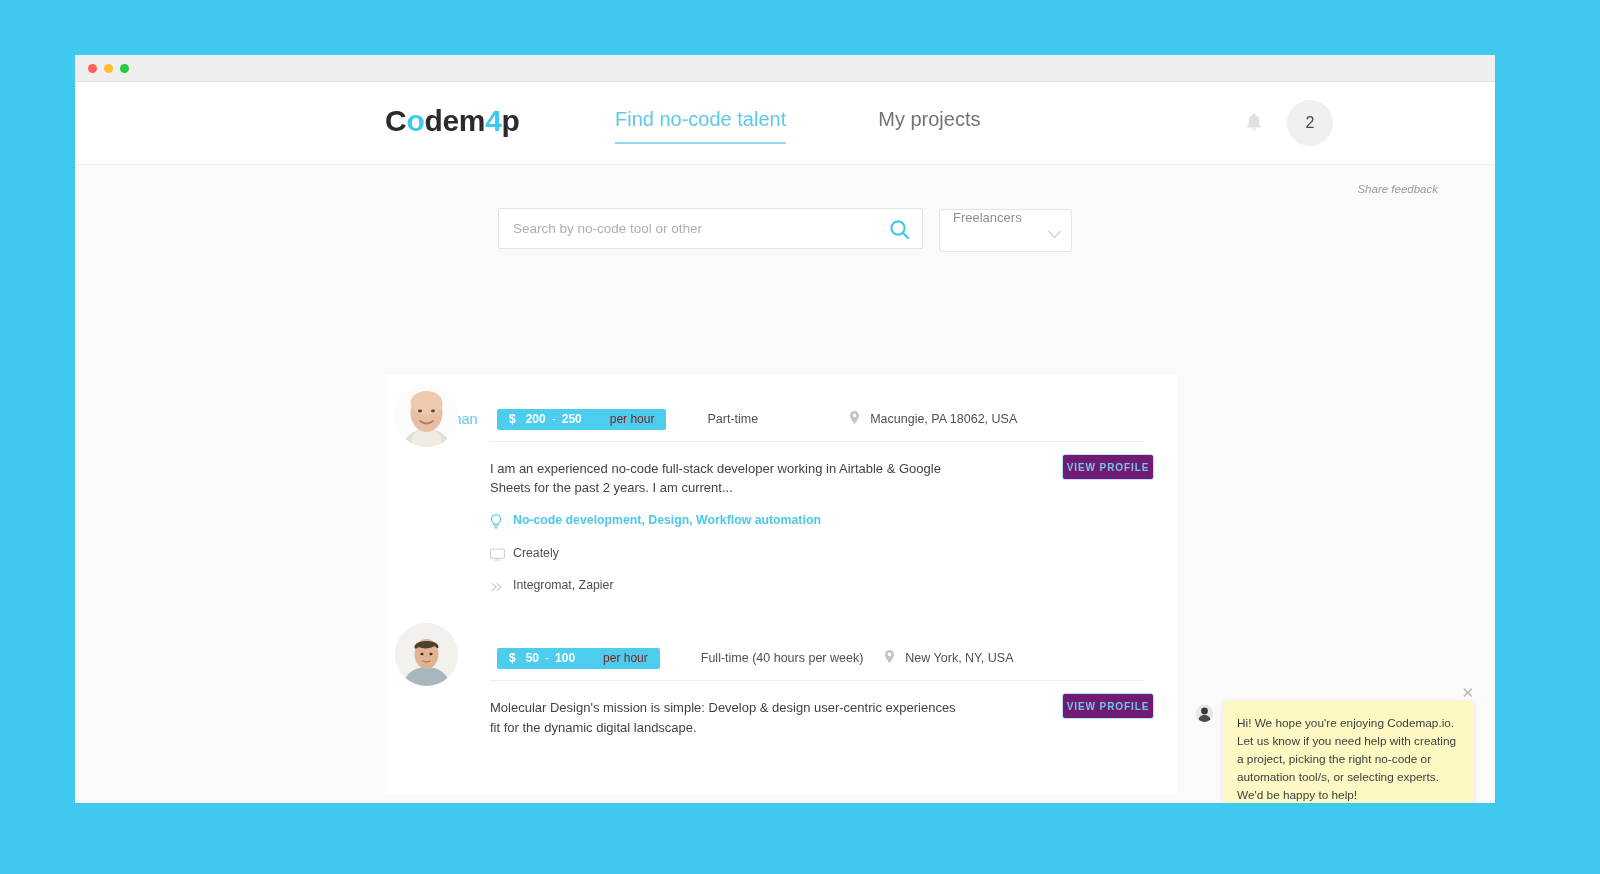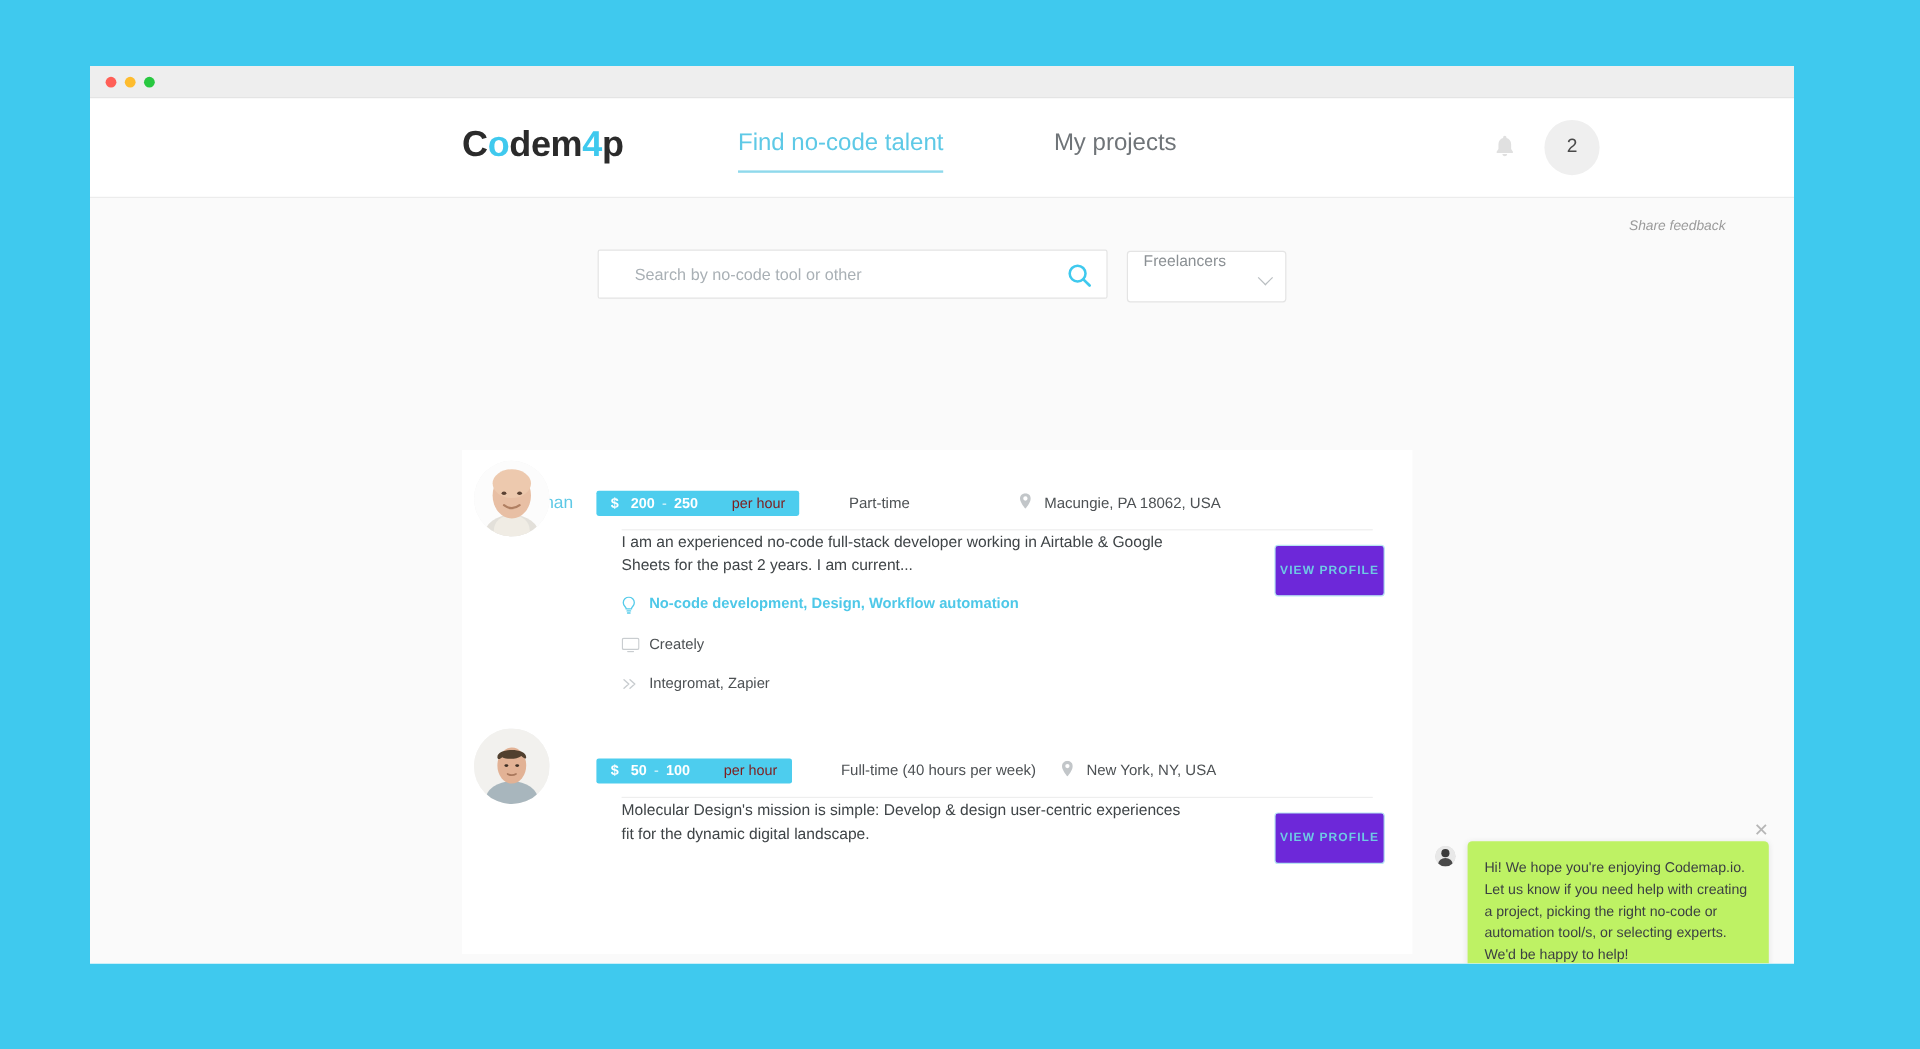--- a/index.html
+++ b/index.html
@@ -83,21 +83,21 @@
   
   .searchrow {
     position: absolute; left: 423px; top: 43px;
     display: flex; align-items: flex-start; gap: 16px;
   }
   .searchbox {
     position: relative;
     width: 425px; height: 41px;
     background: #fff; border: 1px solid #e4e4e4; border-radius: 2px;
     display: flex; align-items: center;
-    padding: 0 30px;
+    padding: 0 14px;
     justify-content: flex-end;
   }
   .searchbox input {
     border: none; outline: none; width: 100%;
     font-size: 13.5px; color: #333;
     font-family: "Liberation Sans", sans-serif;
     background: transparent;
   }
   .searchbox input::placeholder { color: #a9b0b5; }
   .search-icon { position: absolute; right: 12px; top: 10px; cursor: pointer; }
@@ -141,32 +141,32 @@
   }
   .ratepill .cur { margin-right: 10px; font-weight: 700; }
   .ratepill .v { font-weight: 700; }
   .ratepill .dash { margin: 0 6px; opacity: .85; }
   .ratepill .per { margin-left: 28px; color: #7f1d1d; }
   .avail { margin-left: 41px; font-size: 12.5px; color: #4d5154; white-space: nowrap; }
   .loc { display: flex; align-items: center; font-size: 12.5px; color: #4d5154; white-space: nowrap; }
   .pin { margin-right: 11px; }
 
   .card-body {
-    margin-left: 100px;
+    margin-left: 72px;
     border-top: 1px solid #eeeeee;
-    position: relative;
+    padding-top: 17px; position: relative;
   }
   .desc {
     width: 470px; font-size: 13px; color: #3f4447; line-height: 1.48;
   }
   .view-profile {
     position: absolute; right: -10px; top: 12px;
-    width: 92px; height: 43px;
+    width: 92px; height: 26px;
     border: 1px solid #b7e4f2; border-radius: 3px;
-    background: #6d28d9; color: #6ec9e4;
+    background: #701a75; color: #6ec9e4;
     font-size: 10px; letter-spacing: 0.9px; font-weight: 700;
     display: flex; align-items: center; justify-content: center;
     cursor: pointer;
     font-family: "Liberation Sans", sans-serif;
   }
   .attrs { margin-top: 16px; }
   .attr { display: flex; align-items: flex-start; margin-bottom: 13px; }
   .attr .ic { width: 23px; flex: 0 0 23px; padding-top: 1px; }
   .attr .tx { font-size: 12.3px; color: #4d5154; }
   .attr.primary .tx { color: #4EC8E8; font-weight: 700; }
@@ -180,21 +180,21 @@
     position: absolute; right: 2px; top: 9px;
     font-size: 15px; color: #b6b6b6; cursor: pointer; line-height: 1;
   }
   .chat-msg-row { position: absolute; left: 0; top: 25px; display: flex; }
   .chat-op-avatar {
     width: 17px; height: 17px; border-radius: 50%;
     overflow: hidden; margin-right: 10px; margin-top: 4px;
     background: #dadada; flex: 0 0 17px;
   }
   .chat-bubble {
-    width: 251px; background: #bef264; border-radius: 4px;
+    width: 251px; background: #fef9c3; border-radius: 4px;
     padding: 13px 14px 8px 14px;
     box-shadow: 0 1px 5px rgba(0,0,0,.09);
   }
   .chat-text { font-size: 11.8px; color: #3b3f42; line-height: 1.53; }
 </style>
 </head>
 <body>
 
 <div id="root">
 

